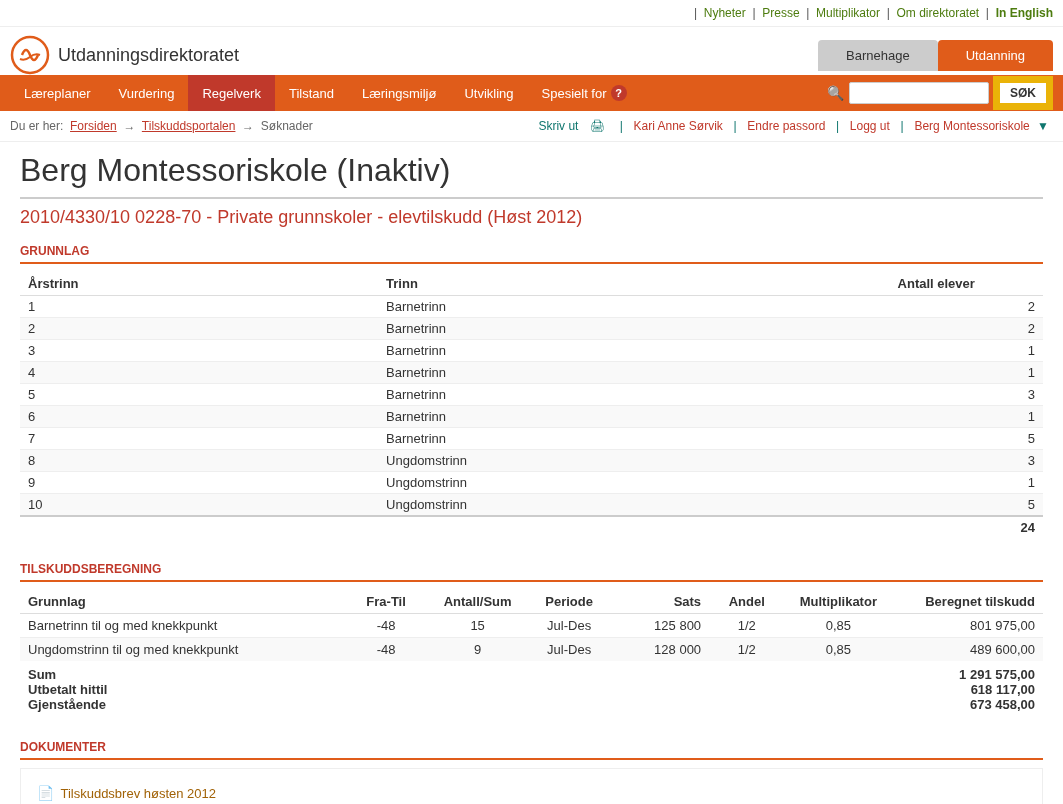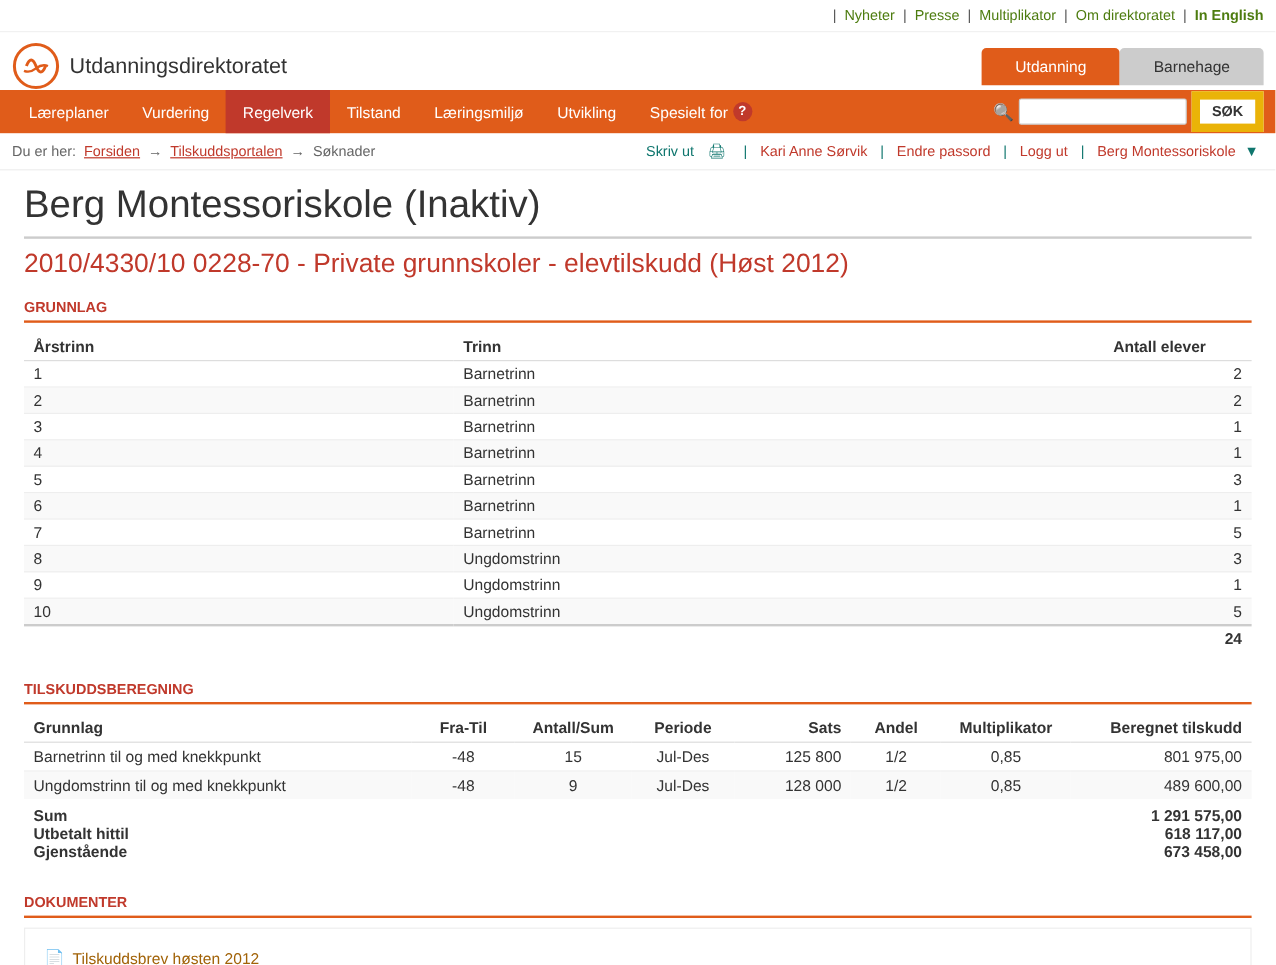--- a/index.html
+++ b/index.html
@@ -120,21 +120,21 @@
     .page-title {
       font-size: 32px;
       font-weight: normal;
       color: #333;
       margin-bottom: 8px;
       border-bottom: 2px solid #ccc;
       padding-bottom: 8px;
     }
 
     .application-id {
-      font-size: 22px;
+      font-size: 18px;
       color: #c0392b;
       margin-bottom: 16px;
     }
 
     
     .section-header {
       font-size: 12px;
       font-weight: bold;
       color: #c0392b;
       border-bottom: 2px solid #e05c1a;
@@ -150,21 +150,21 @@
       border-collapse: collapse;
       font-size: 13px;
     }
     .data-table th {
       text-align: left;
       font-weight: bold;
       padding: 4px 8px;
       border-bottom: 1px solid #ddd;
       color: #333;
     }
-    .data-table th.right { text-align: center; }
+    .data-table th.right { text-align: left; }
     .data-table td {
       padding: 3px 8px;
       border-bottom: 1px solid #eee;
       color: #333;
     }
     .data-table td.right { text-align: right; }
     .data-table tr:nth-child(even) { background: #f9f9f9; }
     .data-table tr:last-child td { border-bottom: none; }
 
     
@@ -213,22 +213,22 @@
 <div class="header">
   <div class="logo">
     <svg class="logo-icon" viewBox="0 0 40 40">
       <circle cx="20" cy="20" r="18" fill="none" stroke="#e05c1a" stroke-width="2.5"></circle>
       <path d="M12 20 Q16 10 20 20 Q24 30 28 20" fill="none" stroke="#e05c1a" stroke-width="2.5"></path>
       <path d="M10 24 Q15 26 20 22 Q25 18 30 20" fill="none" stroke="#e05c1a" stroke-width="2"></path>
     </svg>
     <span class="logo-text">Utdanningsdirektoratet</span>
   </div>
   <div class="header-tabs">
+    <div class="header-tab inactive">Barnehage</div>
     <div class="header-tab active">Utdanning</div>
-    <div class="header-tab inactive">Barnehage</div>
   </div>
 </div>
 
 <div class="nav-bar">
   <div class="nav-item">Læreplaner</div>
   <div class="nav-item">Vurdering</div>
   <div class="nav-item active">Regelverk</div>
   <div class="nav-item">Tilstand</div>
   <div class="nav-item">Læringsmiljø</div>
   <div class="nav-item">Utvikling</div>

